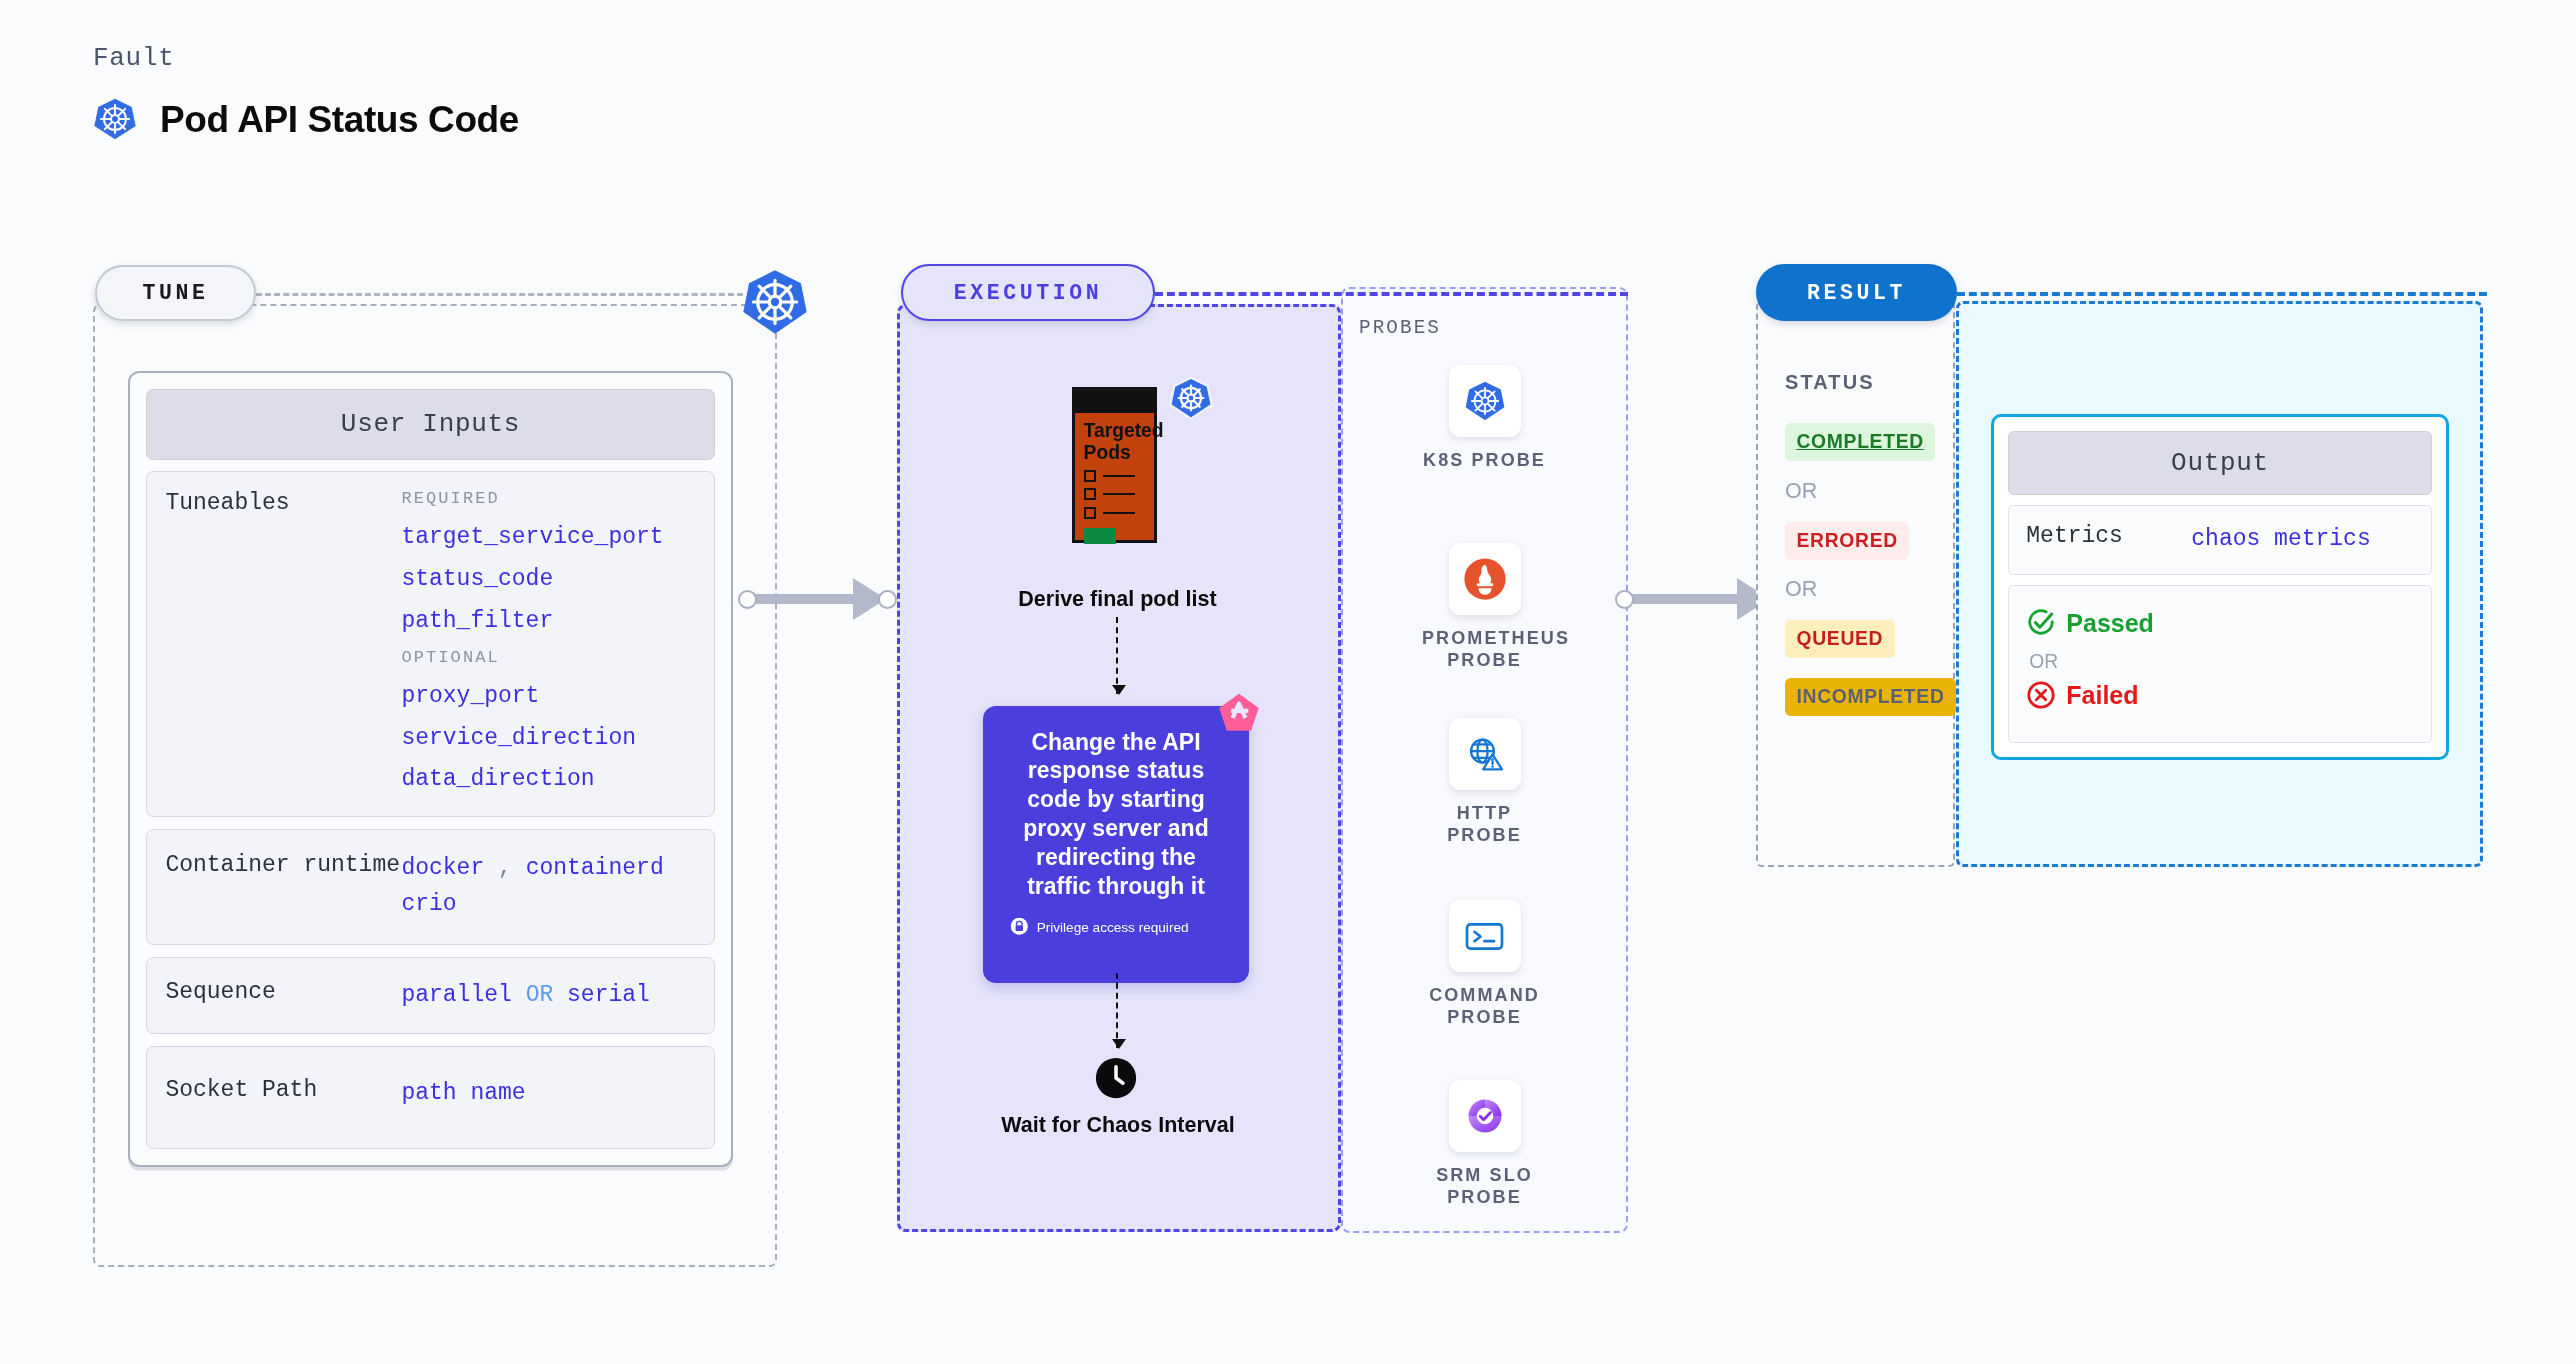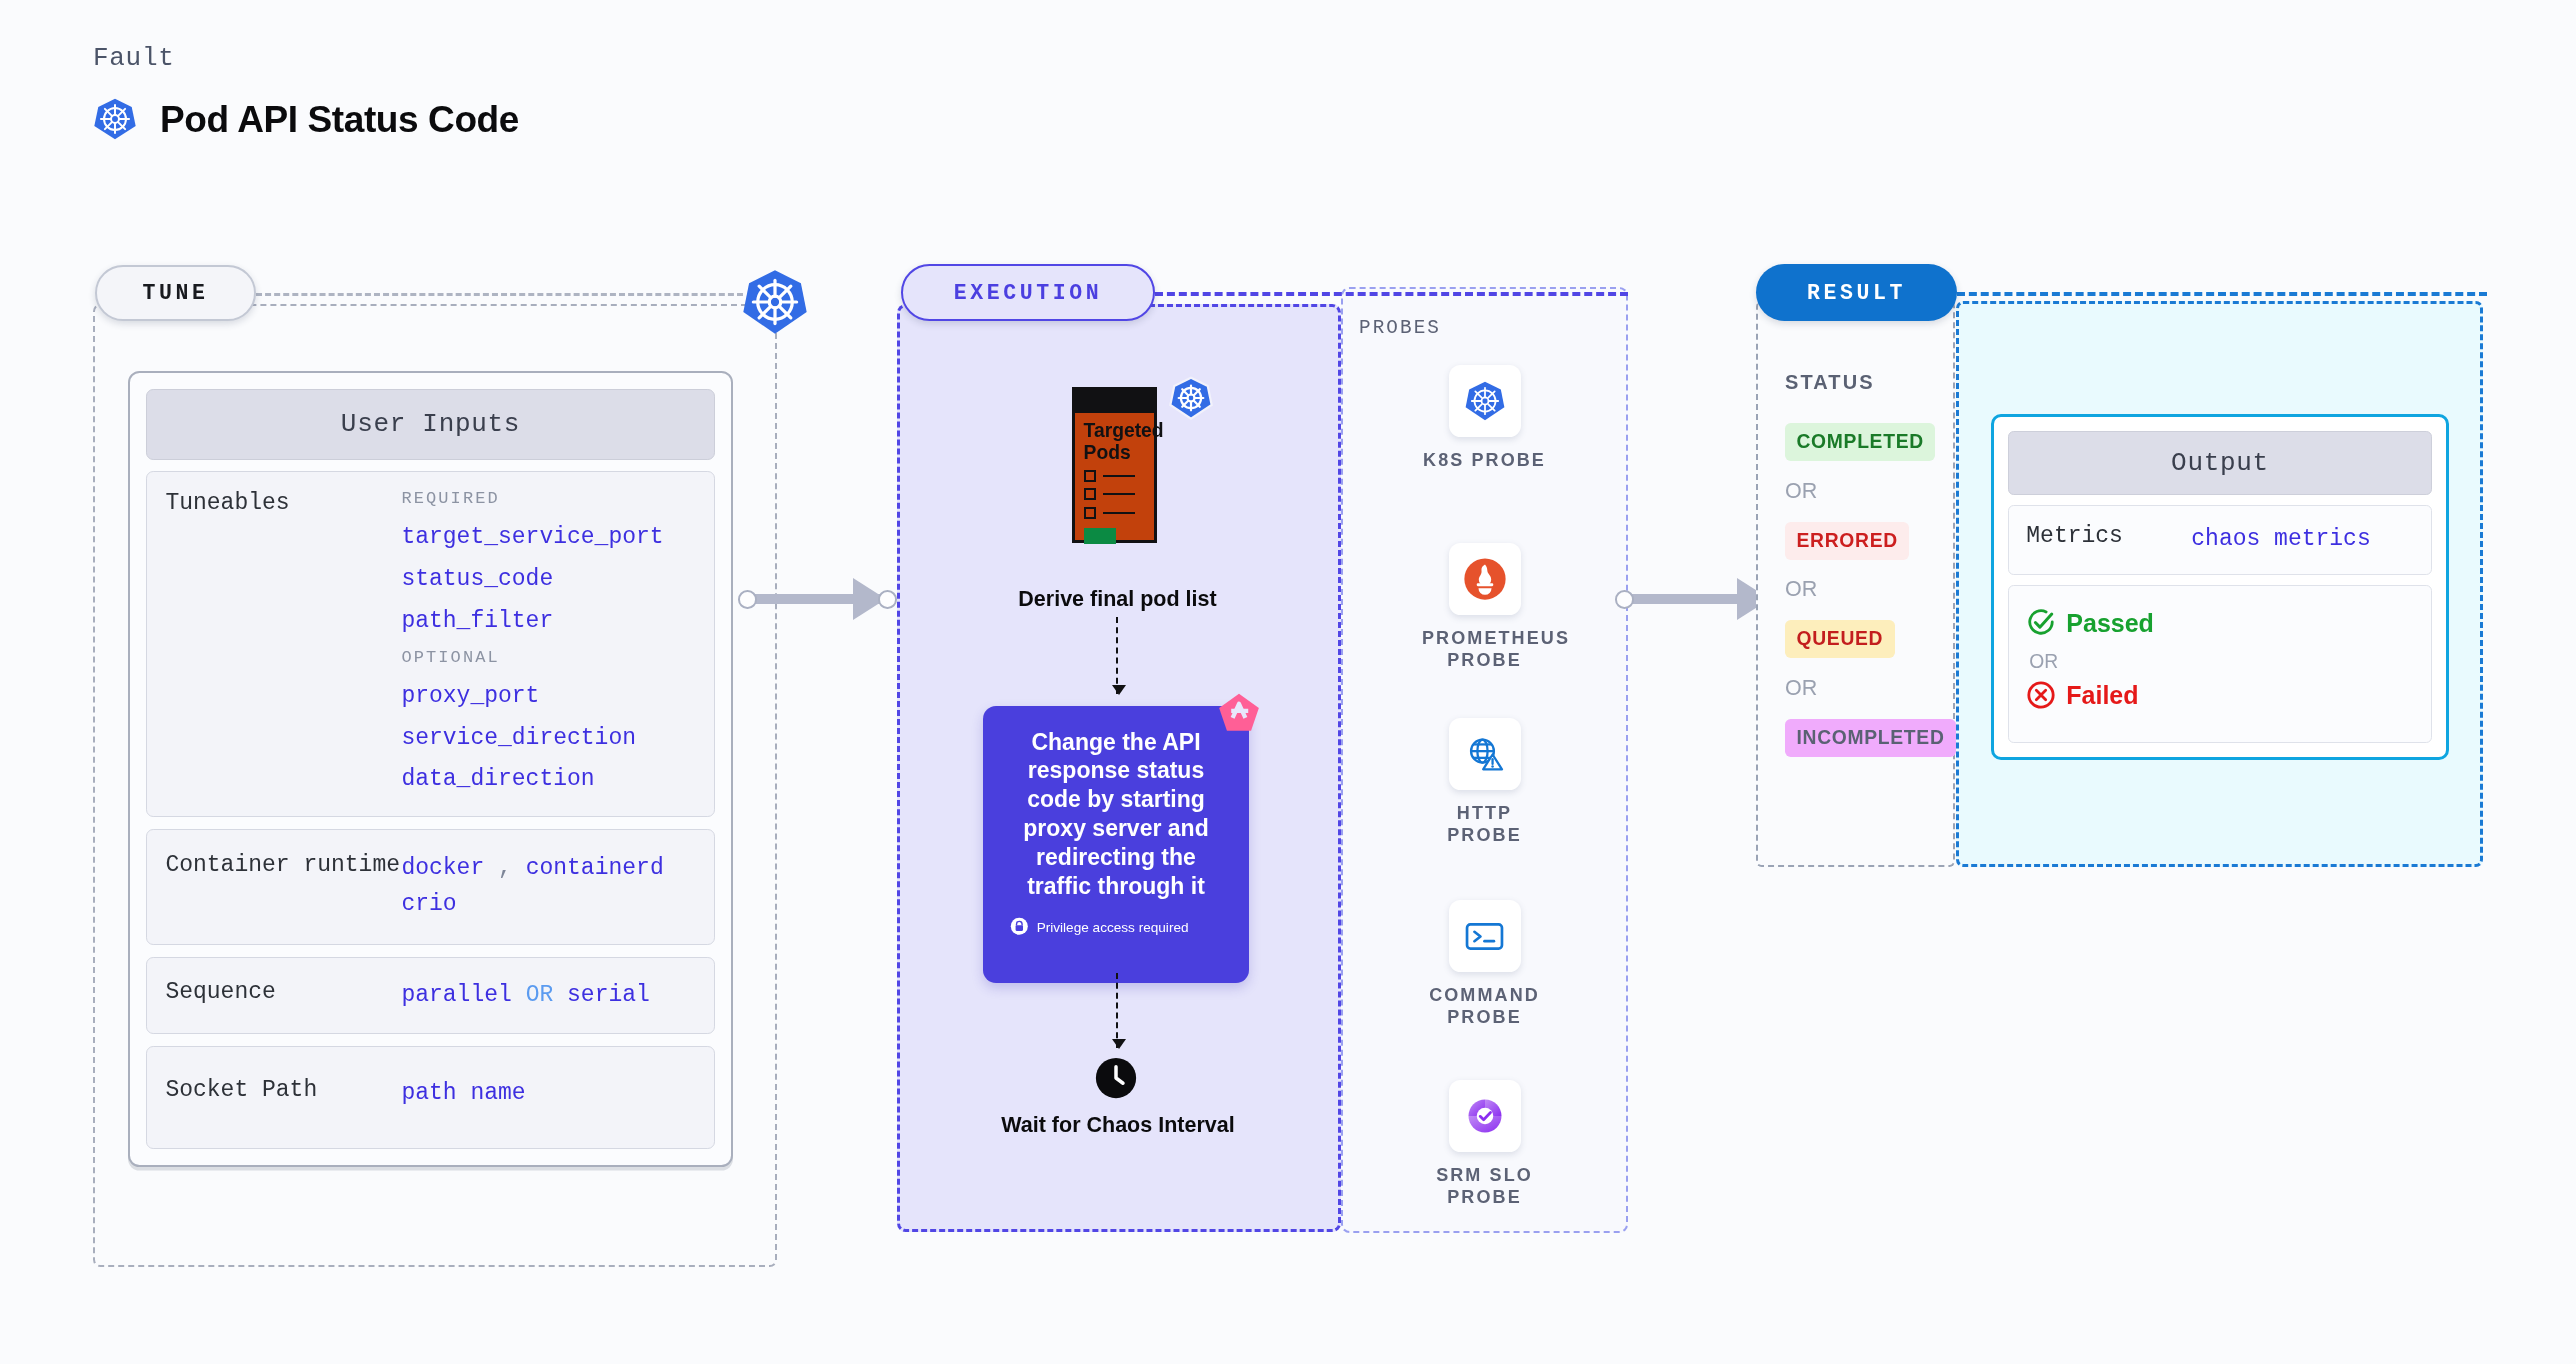--- a/index.html
+++ b/index.html
@@ -405,27 +405,27 @@
   <div class="head" style="left:122px;"></div>
   <div class="dot" style="left:148px;"></div>
 </div>
 
 <div id="result-dash-line"></div>
 <div id="result-panel" class="panel"></div>
 <div id="result-status-panel" class="panel"></div>
 <div id="result-badge" class="badge">RESULT</div>
 
 <div id="status-title">STATUS</div>
-<div class="status-chip" style="top:423px;background:#dcf5dc;color:#1a7a28;">COMPLETED</div>
+<div class="status-chip" style="top:423px;background:#dcf5dc;color:#1a7a28;text-decoration:underline;">COMPLETED</div>
 <div class="or-word" style="top:479px;">OR</div>
 <div class="status-chip" style="top:522px;background:#fdecec;color:#cc1f1f;">ERRORED</div>
 <div class="or-word" style="top:577px;">OR</div>
 <div class="status-chip" style="top:620px;background:#fdeebc;color:#c31e1e;">QUEUED</div>
 <div class="or-word" style="top:676px;">OR</div>
-<div class="status-chip" style="top:719px;background:#f0abfc;color:#5a6173;">INCOMPLETED</div>
+<div class="status-chip" style="top:678px;background:#eab308;color:#5a6173;">INCOMPLETED</div>
 
 <div id="output-card">
   <div id="output-head">Output</div>
   <div class="out-row">
     <div class="out-label">Metrics</div>
     <div class="ui-val">chaos metrics</div>
   </div>
   <div class="out-row" style="padding-top:21.5px;padding-bottom:30px;">
     <div>
       <div style="display:flex;align-items:center;gap:10px;">

